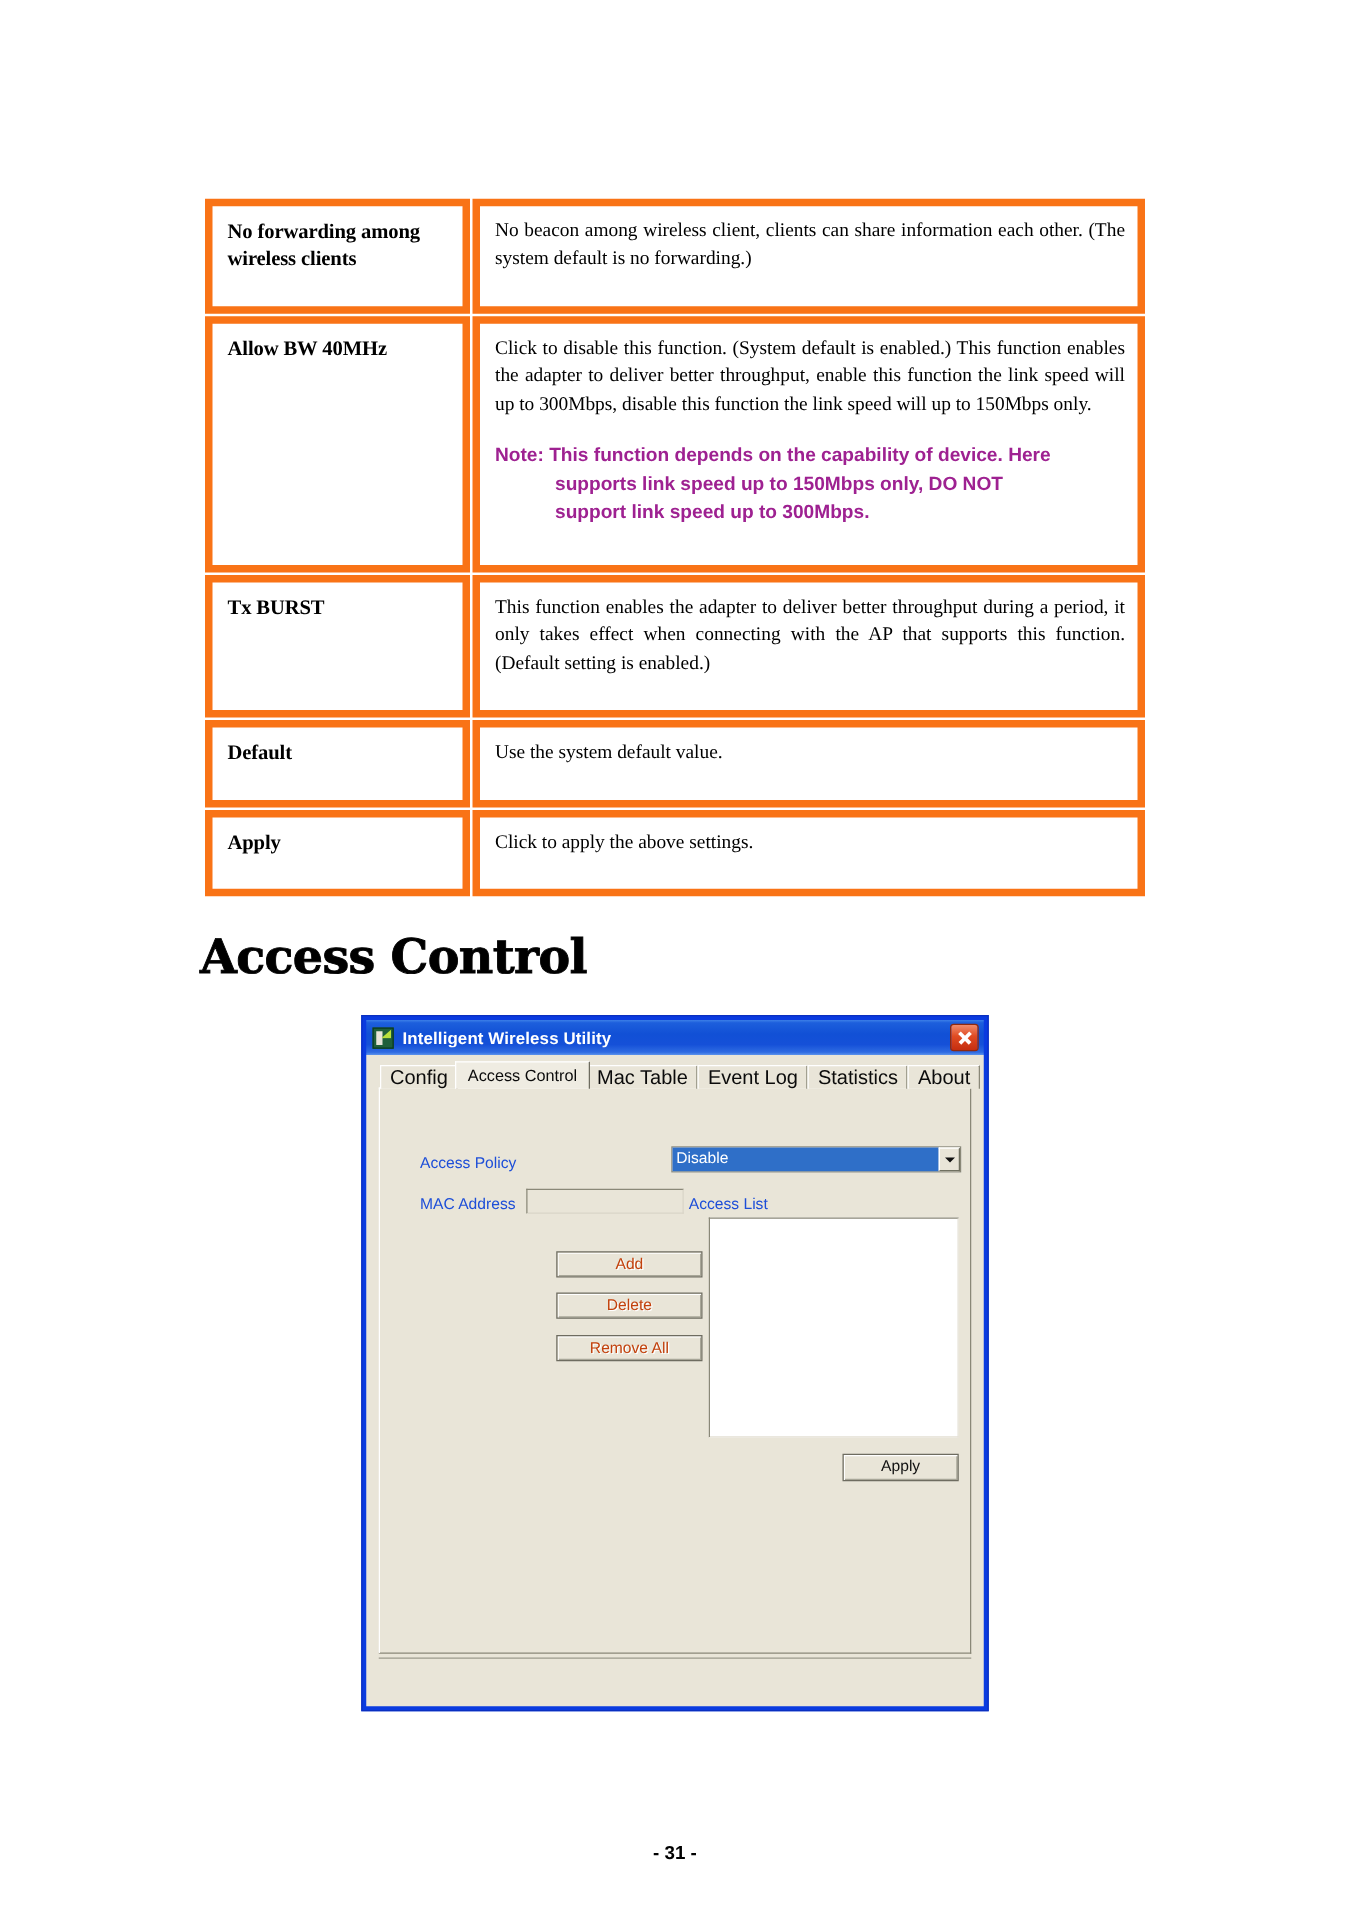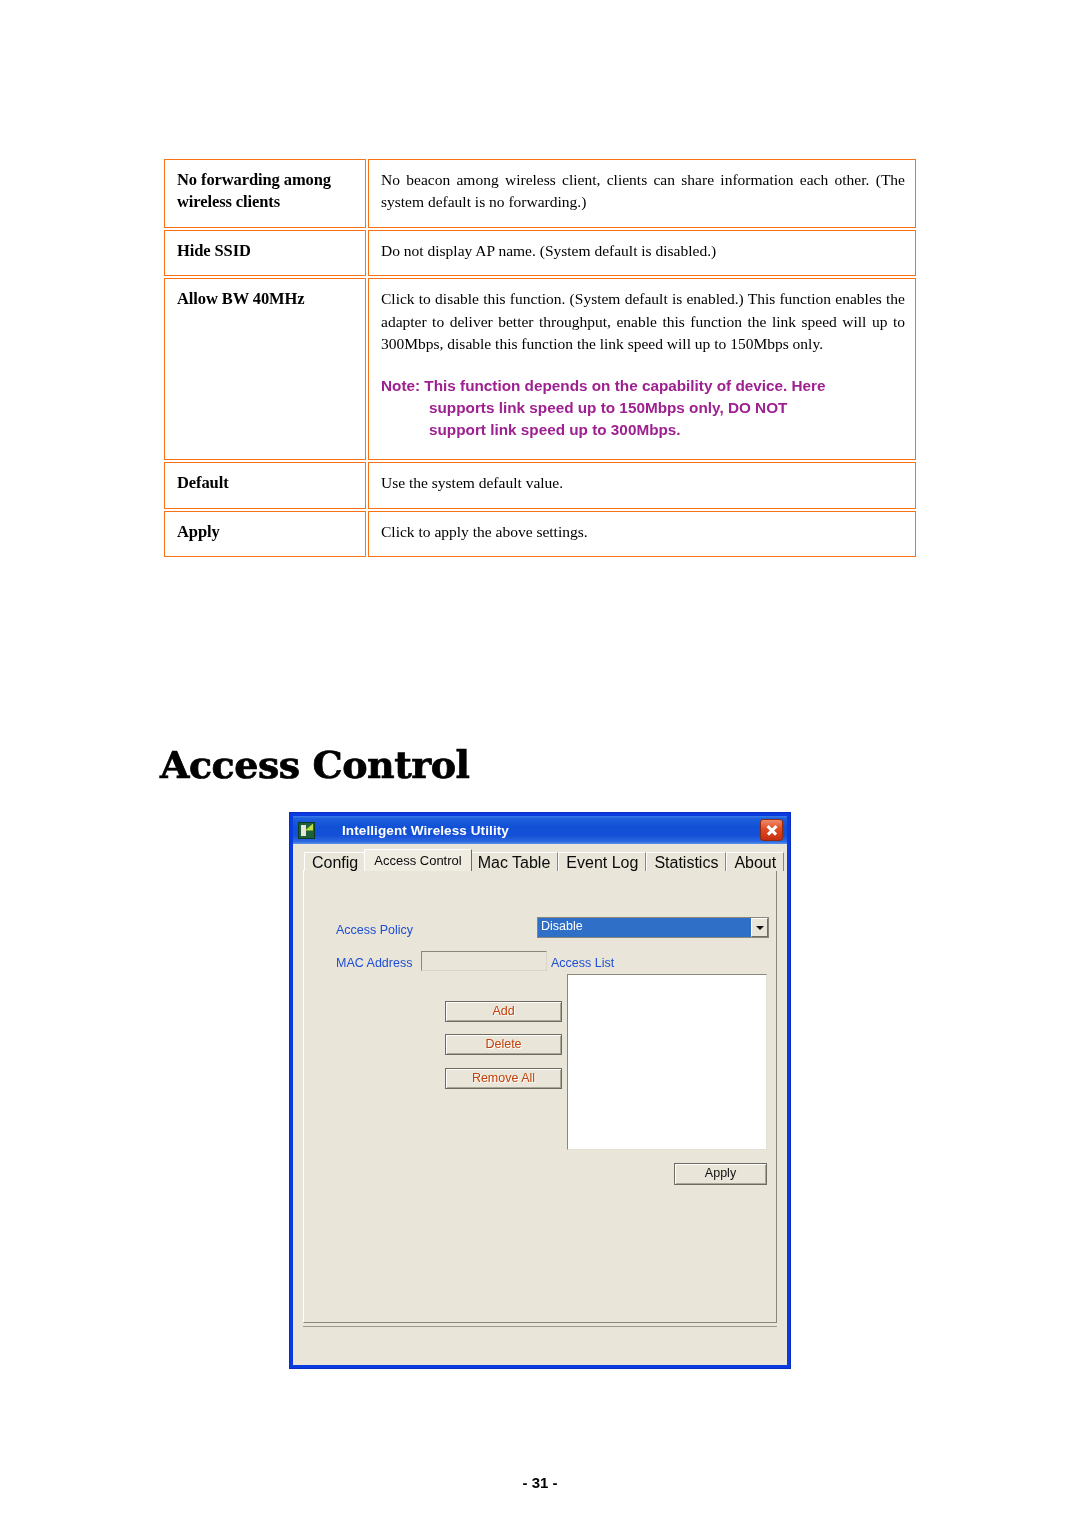--- a/index.html
+++ b/index.html
@@ -20,24 +20,24 @@
   .doc-table {
     position: absolute;
     left: 162px;
     top: 157px;
     width: 756px;
     border-collapse: separate;
     border-spacing: 2px;
     background: #ffffff;
   }
   .doc-table td {
-    border: 1px solid #f97316;
+    border: 6px solid #f97316;
     background: #ffffff;
     vertical-align: top;
-    padding: 9px 10px 13px 12px;
+    padding: 9px 10px 26px 12px;
   }
   td.col-label {
     width: 178px;
     font-weight: bold;
     font-size: 16.5px;
     line-height: 1.32;
     letter-spacing: -0.1px;
   }
   td.col-desc {
     font-size: 15.5px;
@@ -126,21 +126,20 @@
     clip-path: polygon(0 100%, 100% 0, 100% 100%);
   }
   .win-title {
     color: #ffffff;
     font-size: 13.5px;
     font-weight: bold;
     letter-spacing: 0.1px;
     flex: 1 1 auto;
     white-space: nowrap;
     overflow: hidden;
-    margin-left: 20px;
   }
   .close-btn {
     width: 21px;
     height: 20px;
     background: linear-gradient(to bottom, #F08B6B 0%, #E04B22 45%, #C52E10 100%);
     border: 1px solid #8E2A10;
     border-radius: 3px;
     position: relative;
     flex: 0 0 auto;
     margin-right: 1px;
@@ -334,37 +333,37 @@
   }
 </style>
 </head>
 <body>
 
 <table class="doc-table">
   <tbody>
       <tr>
     <td class="col-label">No forwarding among wireless clients</td>
     <td class="col-desc">No beacon among wireless client, clients can share information each other. (The system default is no forwarding.)</td>
-  </tr>
-  <tr>
-    <td class="col-label">Hide SSID</td>
-    <td class="col-desc">Do not display AP name. (System default is disabled.)</td>
   </tr>
   <tr>
     <td class="col-label tall-cell">Allow BW 40MHz</td>
     <td class="col-desc tall-cell">
       <p>Click to disable this function. (System default is enabled.) This function enables the adapter to deliver better throughput, enable this function the link speed will up to 300Mbps, disable this function the link speed will up to 150Mbps only.</p>
       <div class="note-block">
         <span>Note: This function depends on the capability of device. Here</span>
         <span class="note-ind">supports link speed up to 150Mbps only, DO NOT</span>
         <span class="note-ind">support link speed up to 300Mbps.</span>
       </div>
     </td>
   </tr>
   <tr>
+    <td class="col-label">Tx BURST</td>
+    <td class="col-desc">This function enables the adapter to deliver better throughput during a period, it only takes effect when connecting with the AP that supports this function. (Default setting is enabled.)</td>
+  </tr>
+  <tr>
     <td class="col-label">Default</td>
     <td class="col-desc">Use the system default value.</td>
   </tr>
   <tr>
     <td class="col-label">Apply</td>
     <td class="col-desc">Click to apply the above settings.</td>
   </tr>
 </tbody>
   </table>
 

